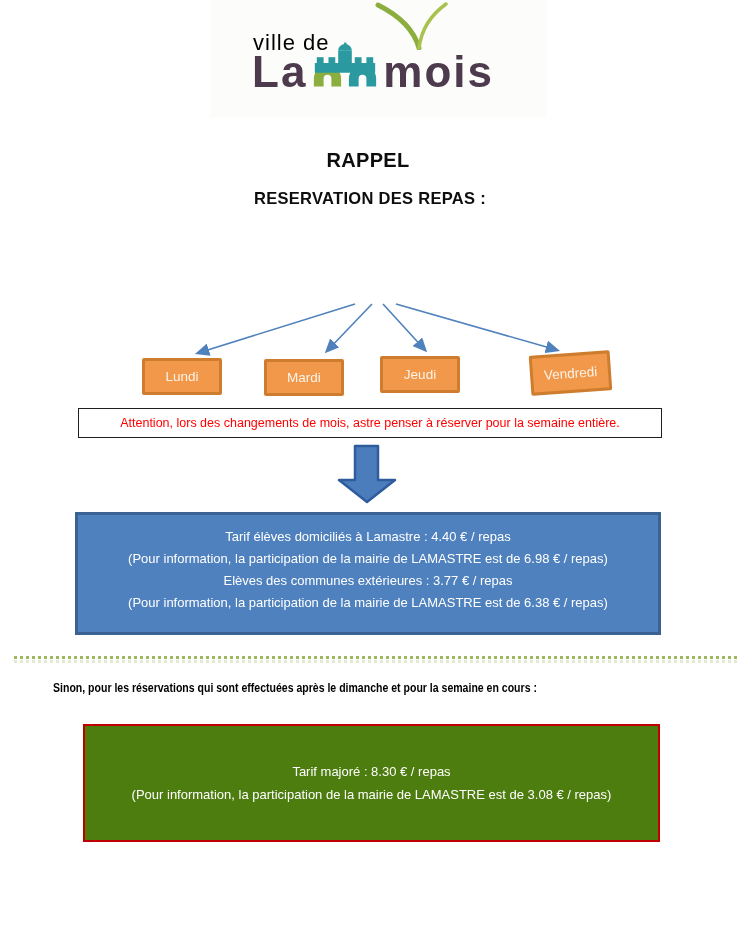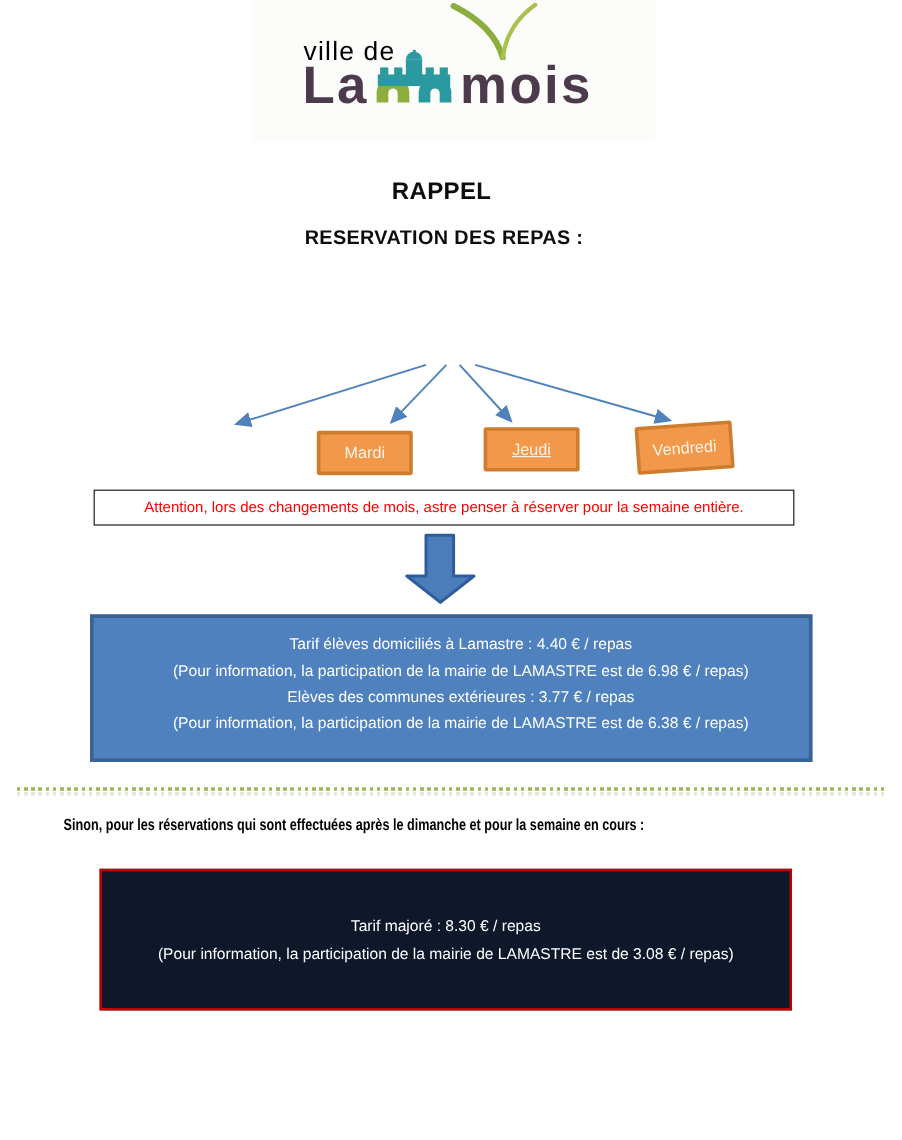--- a/index.html
+++ b/index.html
@@ -27,48 +27,48 @@
               justify-content:space-evenly; }
 
   
   .fan { position:absolute; left:130px; top:298px; }
 
   
   .day { position:absolute; background:#F2984A; border:3px solid #CE7D2E; border-radius:2px;
          color:#FCF3E8; font-size:13.5px; display:flex; align-items:center; justify-content:center; }
   .day-lundi    { left:142px; top:358px; width:74px; height:31px; }
   .day-mardi    { left:264px; top:359px; width:74px; height:31px; }
-  .day-jeudi    { left:403px; top:356px; width:74px; height:31px;text-decoration:underline; }
+  .day-jeudi    { left:380px; top:356px; width:74px; height:31px; }
   .day-vendredi { left:530px; top:353px; width:75px; height:34px; transform:rotate(-4deg); }
 
   
   .attention { position:absolute; left:78px; top:408px; width:582px; height:28px; background:#ffffff;
                border:1px solid #1f1f1f; color:#FF0000; font-size:12.5px; text-align:center;
                line-height:28px; }
 
   
   .big-arrow { position:absolute; left:337px; top:444px; }
 
   
   .box-tarif { position:absolute; left:75px; top:512px; width:580px; height:106px;
                background:#4E81BD; border:3px solid #3A6394; color:#ffffff; font-size:13px;
-               text-align:center; padding-top:11px; line-height:22px;padding-left:16px; }
+               text-align:center; padding-top:11px; line-height:22px; }
 
   
   .divider { position:absolute; left:14px; top:656px; width:723px; }
   .divider .row1 { height:3px; background:repeating-linear-gradient(90deg,#9CBA5D 0 3px,transparent 3px 6px); }
   .divider .row2 { height:3px; margin-top:1px; background:repeating-linear-gradient(90deg,#E3EAD1 0 3px,transparent 3px 6px); }
 
   
   .sinon { position:absolute; left:53px; top:680px; font-weight:bold; font-size:13.5px; color:#000000;
            transform:scaleX(0.78); transform-origin:0 50%; white-space:nowrap; }
 
   
   .box-majore { position:absolute; left:83px; top:724px; width:573px; height:114px;
-                background:#0f172a; border:2px solid #C00000; color:#ffffff; font-size:13px;
+                background:#4d7c0f; border:2px solid #C00000; color:#ffffff; font-size:13px;
                 line-height:23px; text-align:center; display:flex; flex-direction:column;
                 justify-content:center; }
 </style>
 </head>
 <body>
 
 <div class="page">
 
   <div class="logo-block">
     <div class="logo-tagline">ville de</div>
@@ -105,20 +105,21 @@
       <marker id="ah" markerWidth="9" markerHeight="8" refX="7" refY="4" orient="auto">
         <path d="M0,0 L9,4 L0,8 z" fill="#4F81BD"></path>
       </marker>
     </defs>
     <line x1="225" y1="6" x2="68" y2="55" stroke="#4F81BD" stroke-width="1.6" marker-end="url(#ah)"></line>
     <line x1="242" y1="6" x2="197" y2="53" stroke="#4F81BD" stroke-width="1.6" marker-end="url(#ah)"></line>
     <line x1="253" y1="6" x2="295" y2="52" stroke="#4F81BD" stroke-width="1.6" marker-end="url(#ah)"></line>
     <line x1="266" y1="6" x2="427" y2="52" stroke="#4F81BD" stroke-width="1.6" marker-end="url(#ah)"></line>
   </svg>
 
+  <div class="day day-lundi">Lundi</div>
   <div class="day day-mardi">Mardi</div>
   <div class="day day-jeudi">Jeudi</div>
   <div class="day day-vendredi">Vendredi</div>
 
   <div class="attention">Attention, lors des changements de mois, astre penser à réserver pour la semaine entière.</div>
 
   <svg class="big-arrow" width="60" height="60" viewBox="0 0 60 60">
     <path d="M18,2 H41 V36 H58 L30,58 L2,36 H18 Z" fill="#4B7DBD" stroke="#2E5C9C" stroke-width="2.5" stroke-linejoin="round"></path>
   </svg>
 

